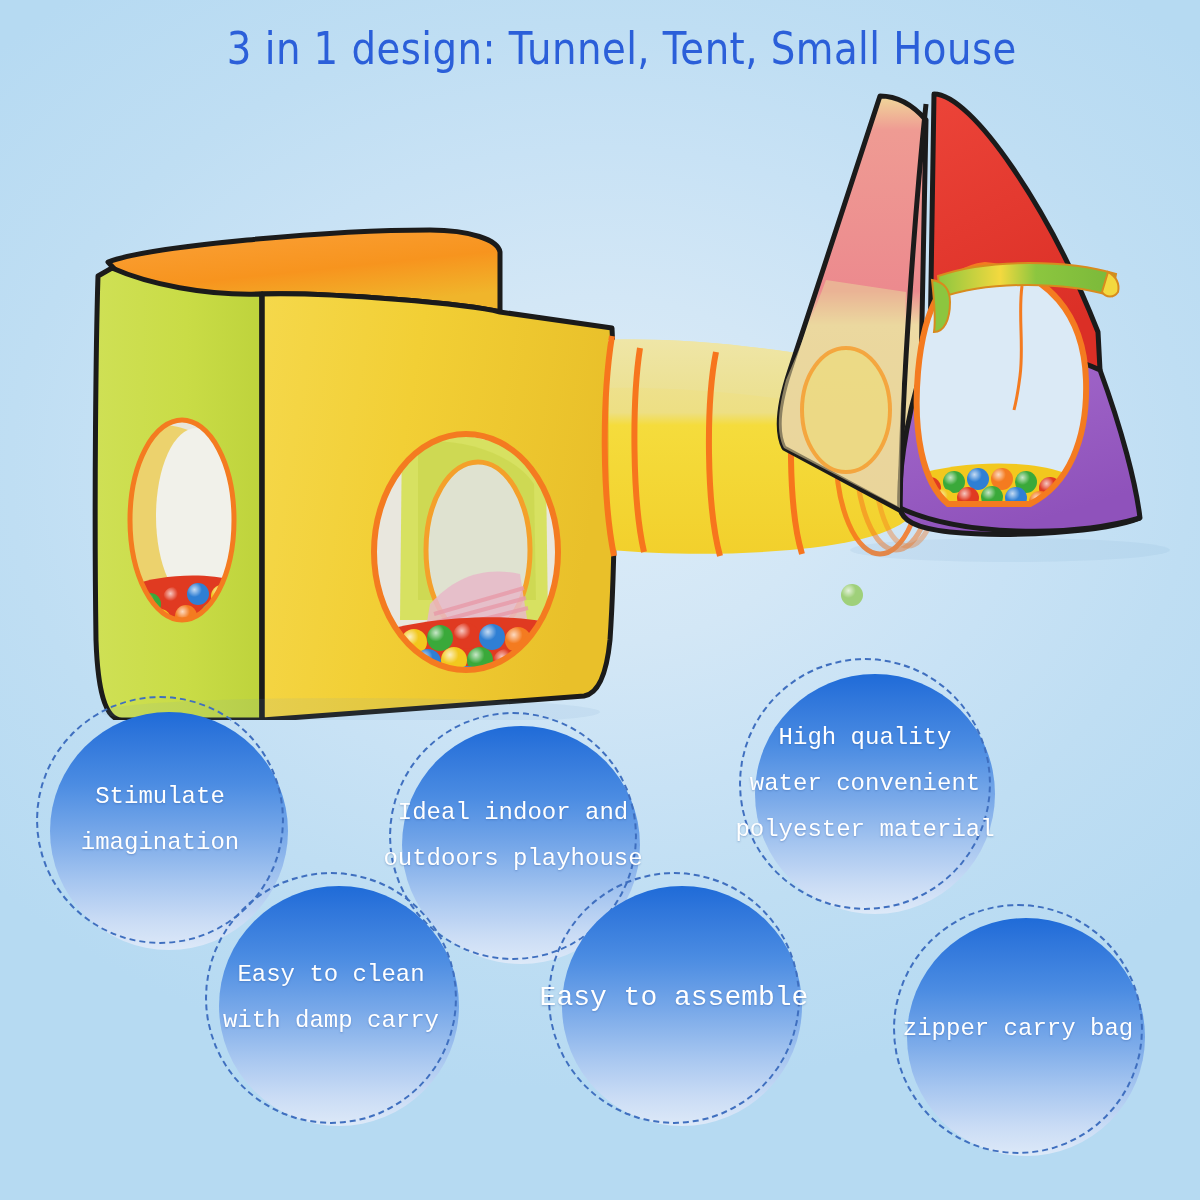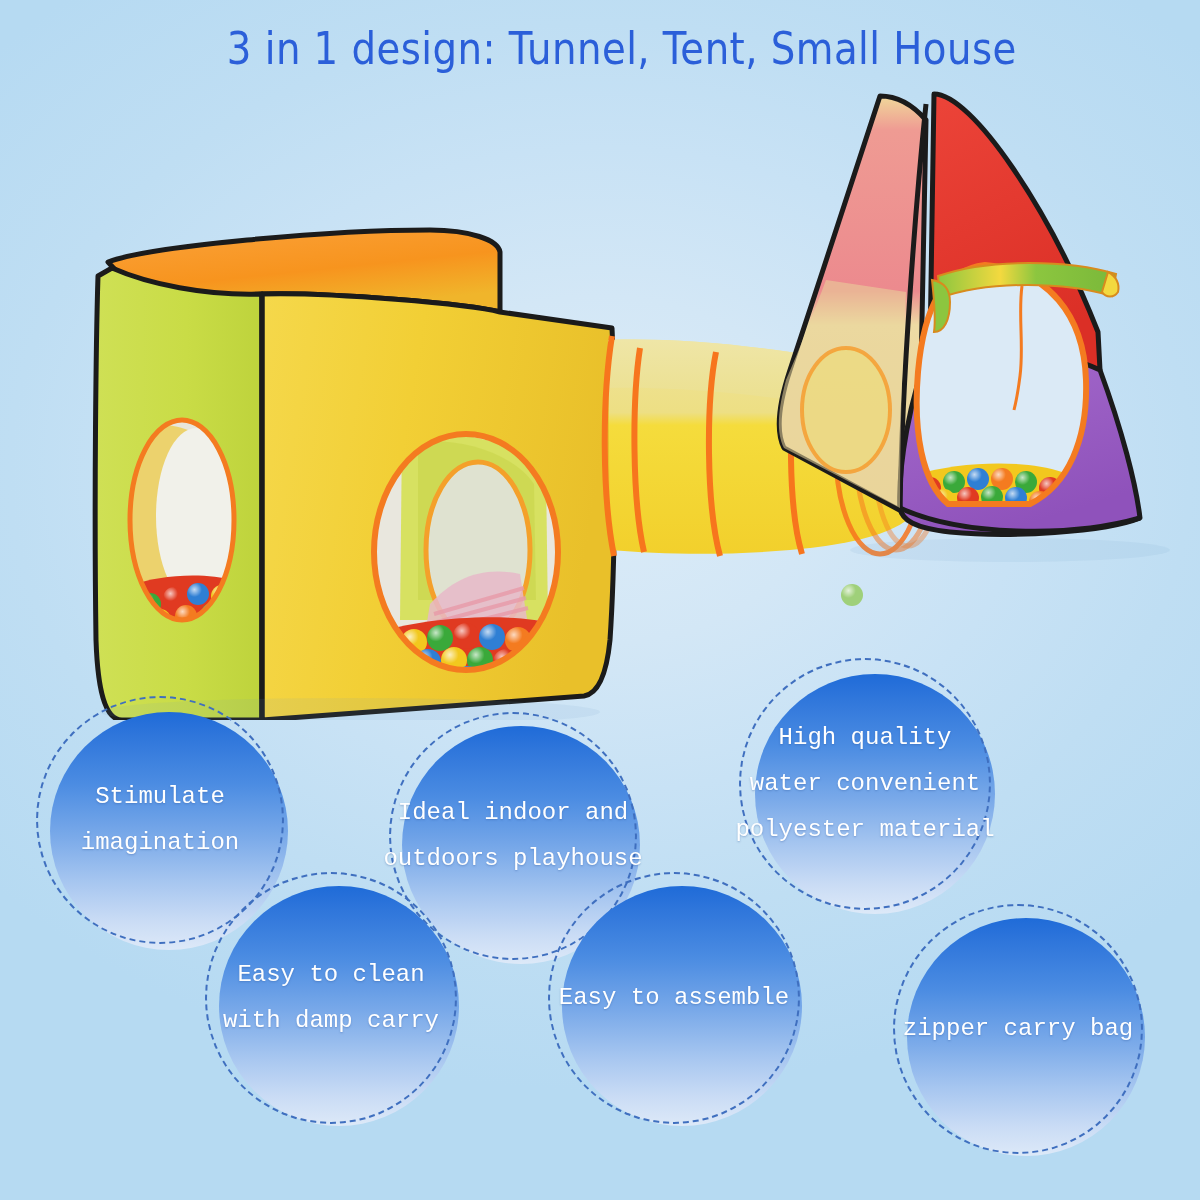--- a/index.html
+++ b/index.html
@@ -369,21 +369,21 @@
         <div class="disc" style="left: 14px; top: 14px; width: 240px; height: 240px;"></div>
         <div class="ring"></div>
         <div class="label" style="font-size: 24px; text-align: center;">
           <span>Easy to clean</span>
           <span>with damp carry</span>
         </div>
       </div>
       <div class="bubble" style="left: 548px; top: 872px; width: 252px; height: 252px;">
         <div class="disc" style="left: 14px; top: 14px; width: 240px; height: 240px;"></div>
         <div class="ring"></div>
-        <div class="label" style="font-size: 24px;">
+        <div class="label" style="font-size: 28px;">
           <span>Easy to assemble</span>
         </div>
       </div>
       <div class="bubble" style="left: 893px; top: 904px; width: 250px; height: 250px;">
         <div class="disc" style="left: 14px; top: 14px; width: 238px; height: 238px;"></div>
         <div class="ring"></div>
         <div class="label" style="font-size: 24px;">
           <span>zipper carry bag</span>
         </div>
       </div>

